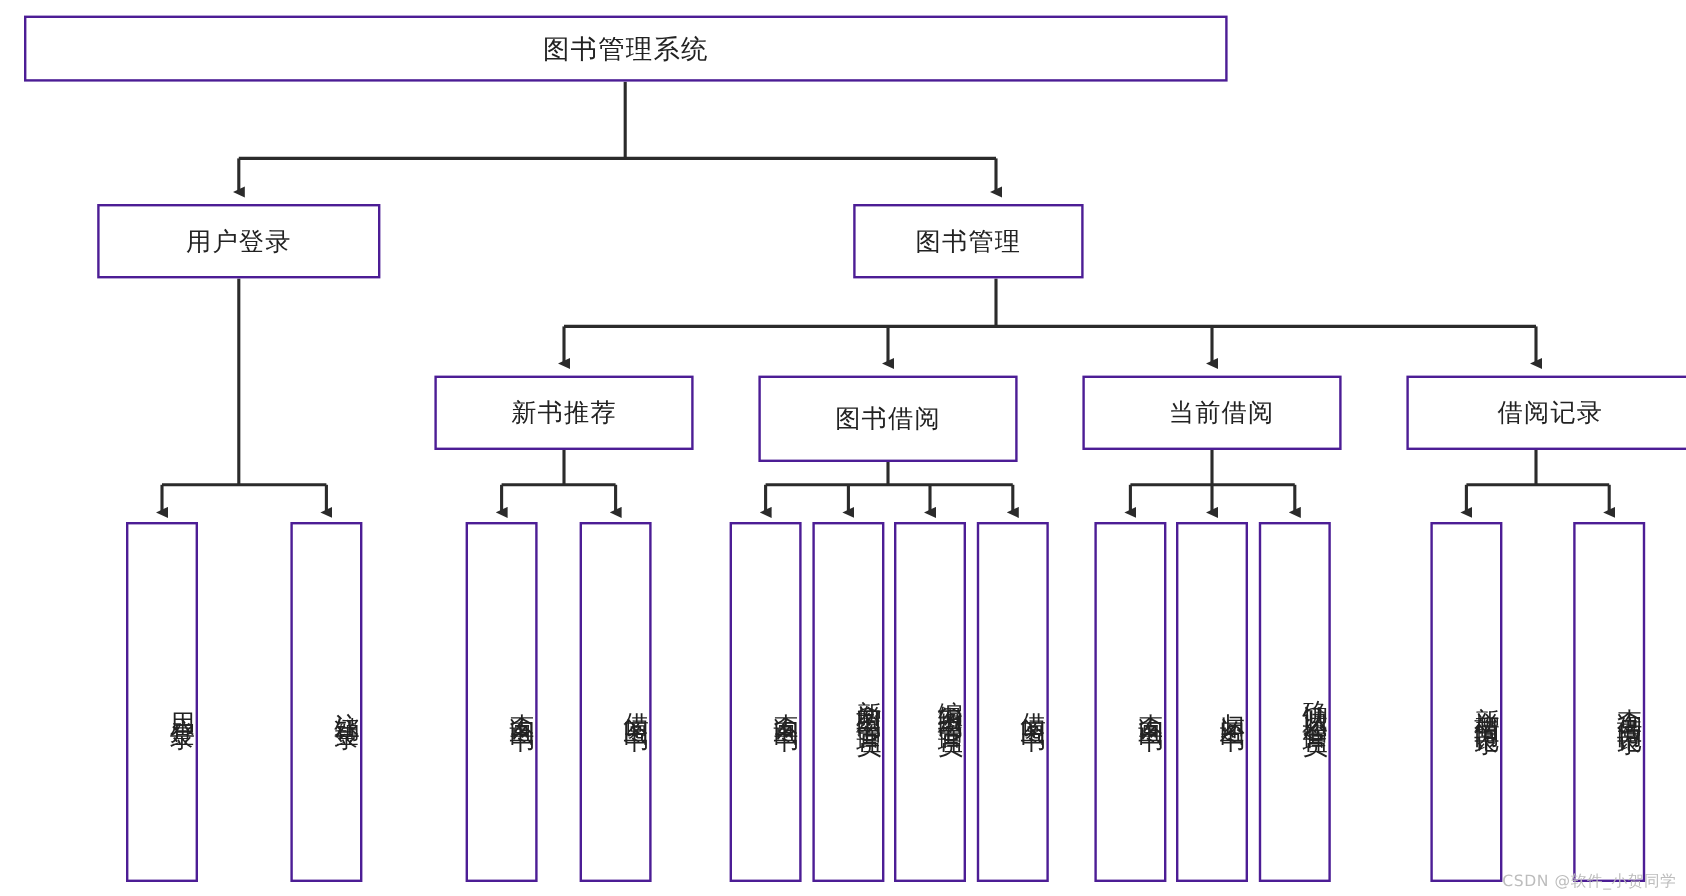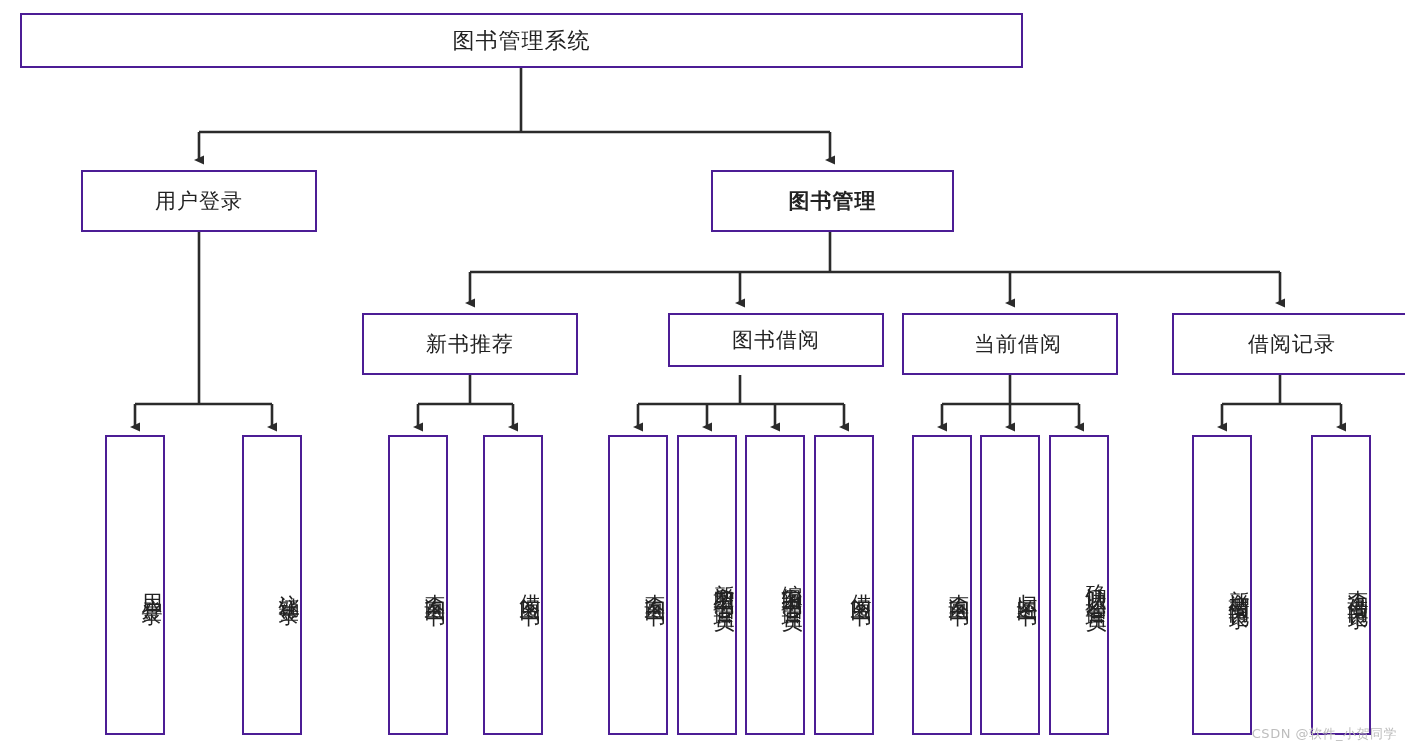--- a/index.html
+++ b/index.html
@@ -113,28 +113,28 @@
     </g>
   </svg>
 
   <div class="node h root" style="left:20px;top:13px;width:1003px;height:55px;">
     <span class="lbl">图书管理系统</span>
   </div>
 
   <div class="node h" style="left:81px;top:170px;width:236px;height:62px;">
     <span class="lbl">用户登录</span>
   </div>
-  <div class="node h" style="left:711px;top:170px;width:243px;height:62px;font-weight:bold;">
+  <div class="node h" style="left:711px;top:170px;width:192px;height:62px;">
     <span class="lbl">图书管理</span>
   </div>
 
   <div class="node h" style="left:362px;top:313px;width:216px;height:62px;align-items:center;">
     <span class="lbl">新书推荐</span>
   </div>
-  <div class="node h" style="left:668px;top:313px;width:216px;height:54px;">
+  <div class="node h" style="left:632px;top:313px;width:216px;height:72px;">
     <span class="lbl">图书借阅</span>
   </div>
   <div class="node h" style="left:902px;top:313px;width:216px;height:62px;padding-left:16px;">
     <span class="lbl">当前借阅</span>
   </div>
   <div class="node h" style="left:1172px;top:313px;width:240px;height:62px;">
     <span class="lbl">借阅记录</span>
   </div>
 
   <div class="node v" style="left:105px;top:435px;width:60px;height:300px;">

